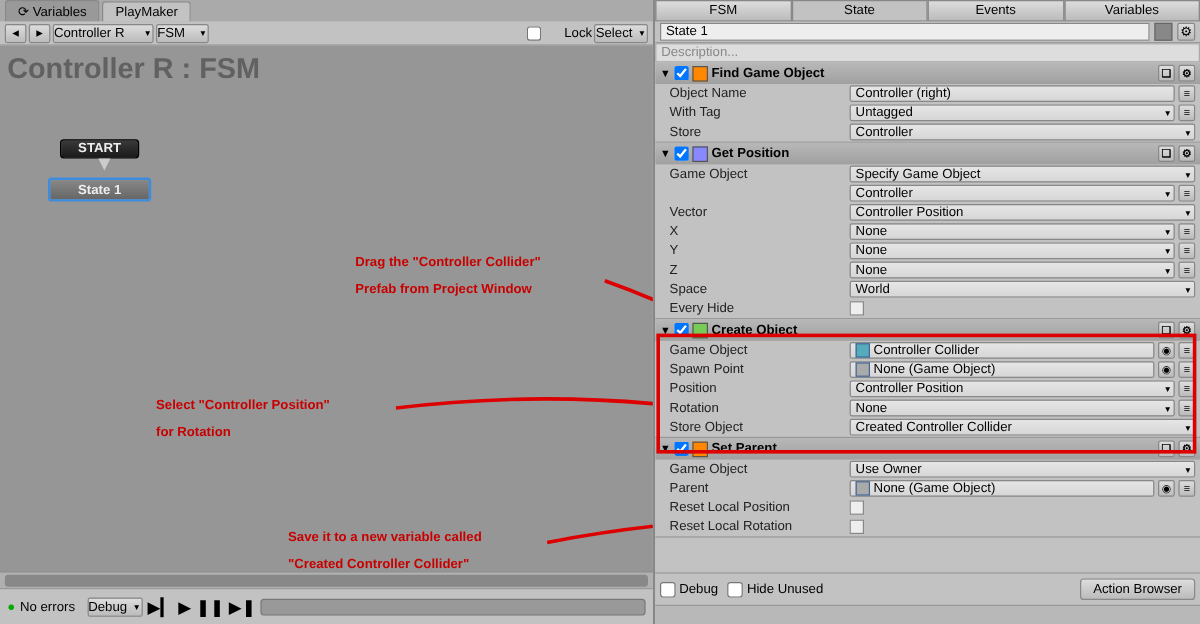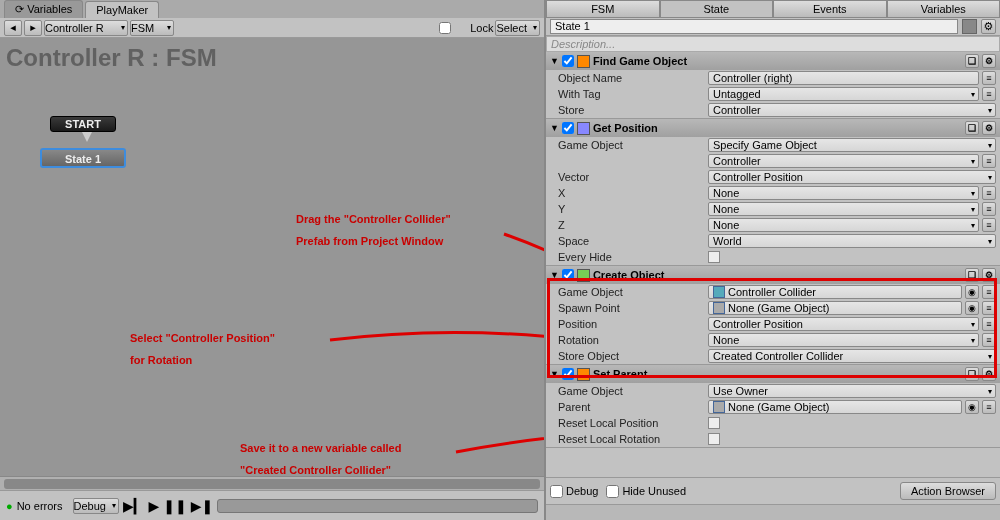--- a/index.html
+++ b/index.html
@@ -41,21 +41,21 @@
   
   .r-tabs { height: 18px; display: flex; background: #aaa; }
   .r-tab { flex: 1; text-align: center; padding: 2px 0; border: 1px solid #888; background: linear-gradient(#ddd,#bbb); cursor: pointer; }
   .r-tab.active { background: #c2c2c2; }
 
   
   .state-hdr { height: 18px; display: flex; align-items: center; padding: 0 4px; gap: 4px; background: #c2c2c2; border-bottom: 1px solid #999;}
   .state-name-field { flex: 1; height: 15px; background: #eee; border: 1px solid #888; padding: 0 4px; }
   .gear-btn { width: 15px; height: 15px; background: linear-gradient(#ddd,#bbb); border: 1px solid #888; border-radius: 2px; display:flex; align-items:center; justify-content:center; cursor:pointer;}
   .color-chip { width: 15px; height: 15px; background: #888; border: 1px solid #666; }
-  .desc-field { height: 16px; background: #ddd; border: 1px solid #aaa; color: #888; padding: 1px 4px; font-style: italic; }
+  .desc-field { height: 16px; background: #ddd; border: 1px solid #aaa; color: #888; padding: 1px 4px; }
 
   
   .actions-scroll { flex: 1; overflow: hidden; }
   .action { border-bottom: 1px solid #999; }
   .action-hdr { height: 18px; background: linear-gradient(#b8b8b8,#a0a0a0); display: flex; align-items: center; padding: 0 4px; gap: 3px; font-weight: bold; }
   .action-hdr .disclosure { font-size: 9px; cursor:pointer; }
   .action-hdr .chk { width: 12px; height: 12px; }
   .action-hdr .iconbox { width: 13px; height: 13px; background: #4a8; border: 1px solid #555; }
   .action-hdr .title { flex: 1; }
   .action-hdr .helpbtn, .action-hdr .gearbtn { width: 14px; height: 14px; background: linear-gradient(#ddd,#bbb); border: 1px solid #888; border-radius: 2px; display:flex;align-items:center;justify-content:center; cursor:pointer; font-size:9px;}

